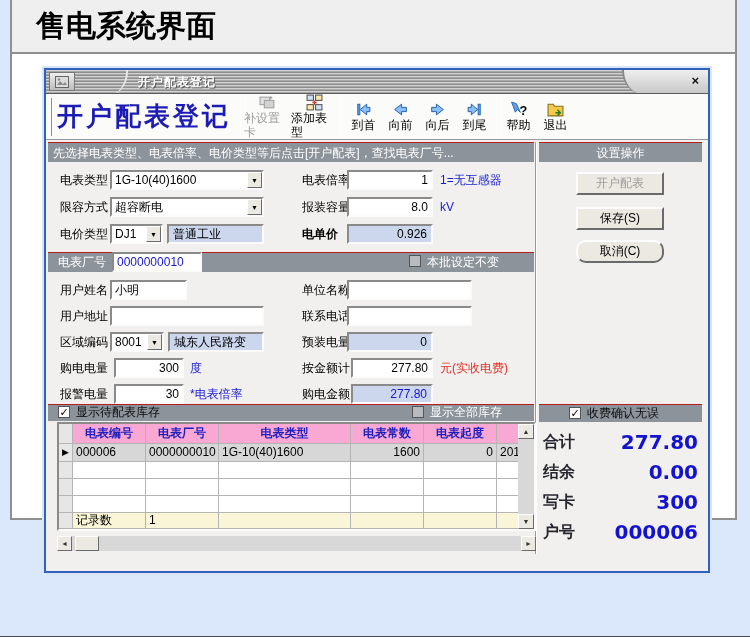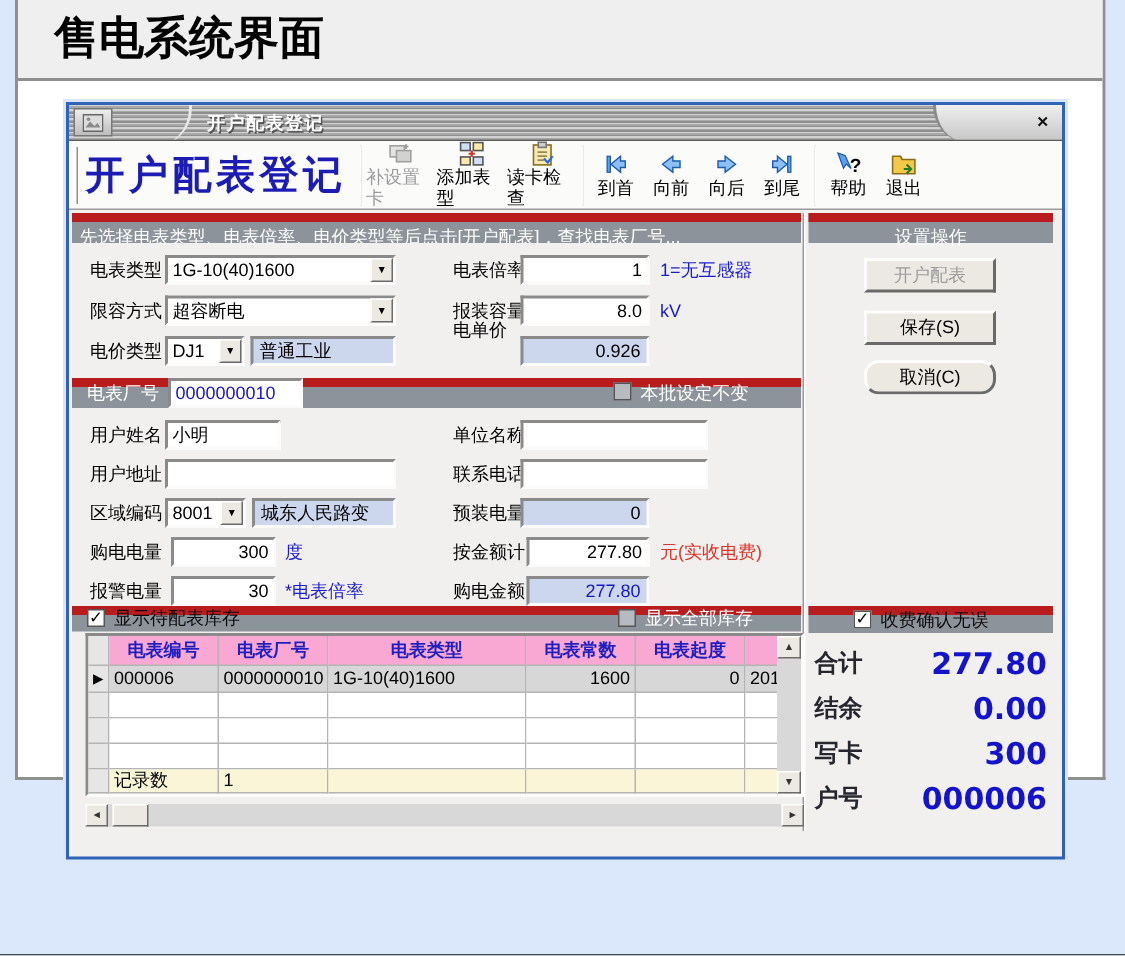--- a/index.html
+++ b/index.html
@@ -36,21 +36,21 @@
       letter-spacing:3px; white-space:nowrap; margin-right:6px; }
   .tsep { width:1px; height:40px; background:#a5a5a5; border-right:1px solid #fff; margin:0 3px; }
   .tbtn { width:47px; display:flex; flex-direction:column; align-items:center; font-size:12px; color:#000;
       line-height:14px; cursor:default; }
   .tbtn.nav { width:37px; }
   .tbtn.disabled { color:#9a9a9a; }
   .tbtn svg { display:block; }
 
   
   .graybar { position:absolute; background:#8d939b; color:#fff; font-size:12px; height:20px;
-      line-height:20px; border-top:6px solid #b91c1c; }
+      line-height:20px; border-top:1px solid #b91c1c; }
   .hintbar { left:2px; top:72px; width:486px; padding-left:5px; white-space:nowrap; overflow:hidden; }
   .panelhdr { left:493px; top:72px; width:163px; text-align:center; }
 
   
   .lbl { position:absolute; font-size:12px; color:#000; line-height:20px; white-space:nowrap; }
   .inp { position:absolute; height:20px; background:#fff; border:2px solid;
       border-color:#8a8a8a #fbfbfb #fbfbfb #8a8a8a; font-size:12px; padding:0 3px;
       font-family:"Liberation Sans", sans-serif; color:#000; }
   .inp.num { text-align:right; }
   .ro { position:absolute; height:20px; background:#ccd7ee; border:2px solid;
@@ -146,29 +146,20 @@
         <svg width="17" height="17" viewBox="0 0 16 16">
           <rect x="1" y="1" width="6" height="5" fill="#cfe0f8" stroke="#555"></rect>
           <rect x="9" y="1" width="6" height="5" fill="#ffe9a8" stroke="#555"></rect>
           <rect x="1" y="10" width="6" height="5" fill="#ffe9a8" stroke="#555"></rect>
           <rect x="9" y="10" width="6" height="5" fill="#cfe0f8" stroke="#555"></rect>
           <path d="M6 8h4M8 6v4" stroke="#d23a2a" stroke-width="1.4"></path>
         </svg>
         <span>添加表型</span>
       </div>
 
-      <div class="tbtn">
-        <svg width="17" height="17" viewBox="0 0 16 16">
-          <rect x="2.5" y="2.5" width="11" height="12.5" fill="#f6e9b4" stroke="#8a6d1a"></rect>
-          <rect x="5.5" y="0.8" width="5" height="3.2" fill="#cfcfcf" stroke="#777"></rect>
-          <path d="M5 7h6M5 9.5h6M5 12h4" stroke="#9a8a4a" stroke-width="1"></path>
-          <path d="M9 11l2.5 2.5 3-4" stroke="#2a6ad4" stroke-width="1.4" fill="none"></path>
-        </svg>
-        <span>读卡检查</span>
-      </div>
 
       <div class="tsep"></div>
 
       <div class="tbtn nav">
         <svg width="17" height="17" viewBox="0 0 16 16">
           <rect x="2.6" y="3" width="2" height="10" fill="#5aa2ee" stroke="#1d5bb0" stroke-width="0.8"></rect>
           <path d="M5 8l6-5v3h3v4h-3v3z" fill="#8cc0f4" stroke="#1d5bb0" stroke-width="0.9"></path>
         </svg>
         <span>到首</span>
       </div>
@@ -231,21 +222,21 @@
     <div class="lbl" style="left:256px;top:127px;">报装容量</div>
     <input class="inp num" style="left: 301px; top: 127px; width: 86px;" value="8.0">
     <div class="hinttext" style="left:394px;top:127px;">kV</div>
 
     <div class="lbl" style="left:14px;top:154px;">电价类型</div>
     <div class="combo" style="left:64px;top:154px;width:53px;">
       <div class="combo-text">DJ1</div>
       <div class="combo-btn">▼</div>
     </div>
     <div class="ro" style="left:121px;top:154px;width:97px;">普通工业</div>
-    <div class="lbl" style="left:256px;top:140px;">电单价</div>
+    <div class="lbl" style="left:256px;top:154px;font-weight:bold;">电单价</div>
     <div class="ro num" style="left:301px;top:154px;width:86px;">0.926</div>
 
     <div class="graybar factorybar"></div>
     <div class="cblabel" style="left:12px;top:184px;">电表厂号</div>
     <input class="inp" style="left: 66px; top: 182px; width: 90px; color: rgb(22, 22, 200);" value="0000000010">
     <div class="checkbox gray" style="left:363px;top:185px;"></div>
     <div class="cblabel" style="left:381px;top:184px;">本批设定不变</div>
 
     <div class="lbl" style="left:14px;top:210px;">用户姓名</div>
     <input class="inp" style="left: 64px; top: 210px; width: 77px;" value="小明">

